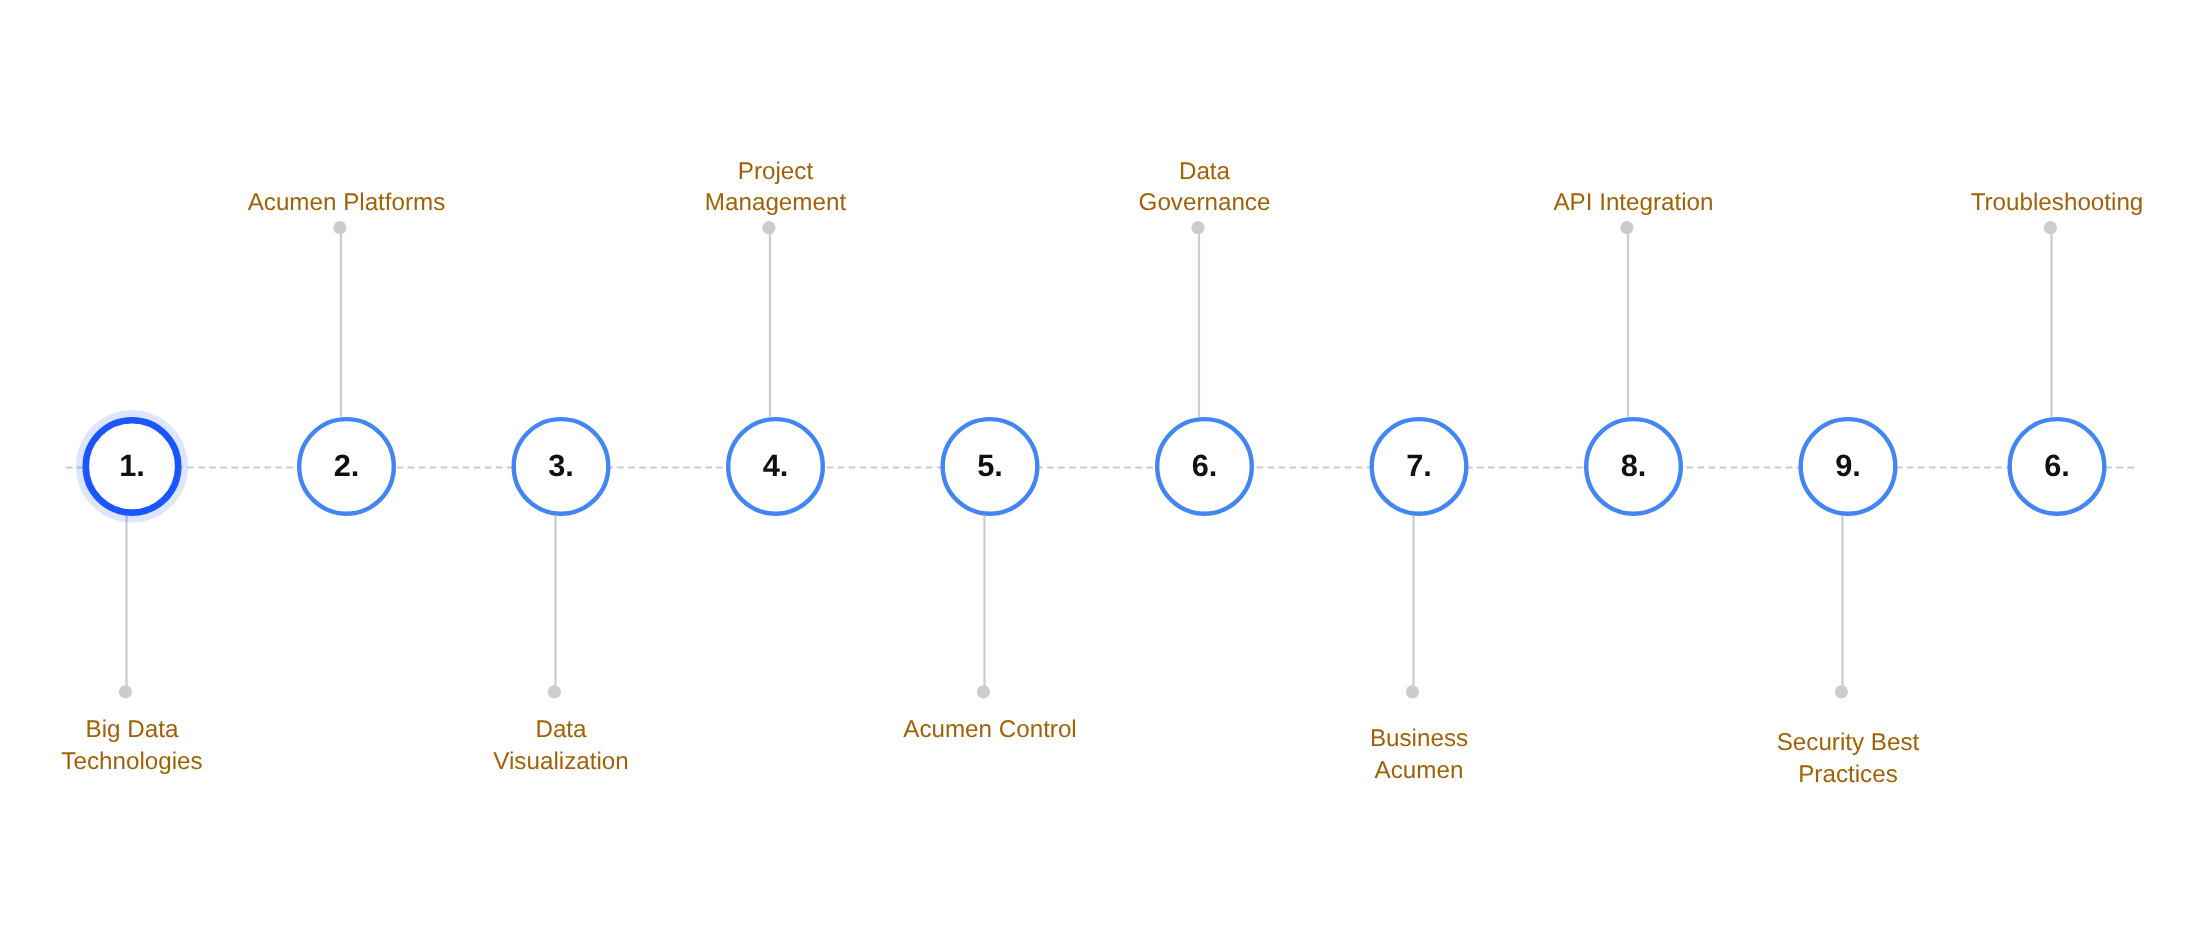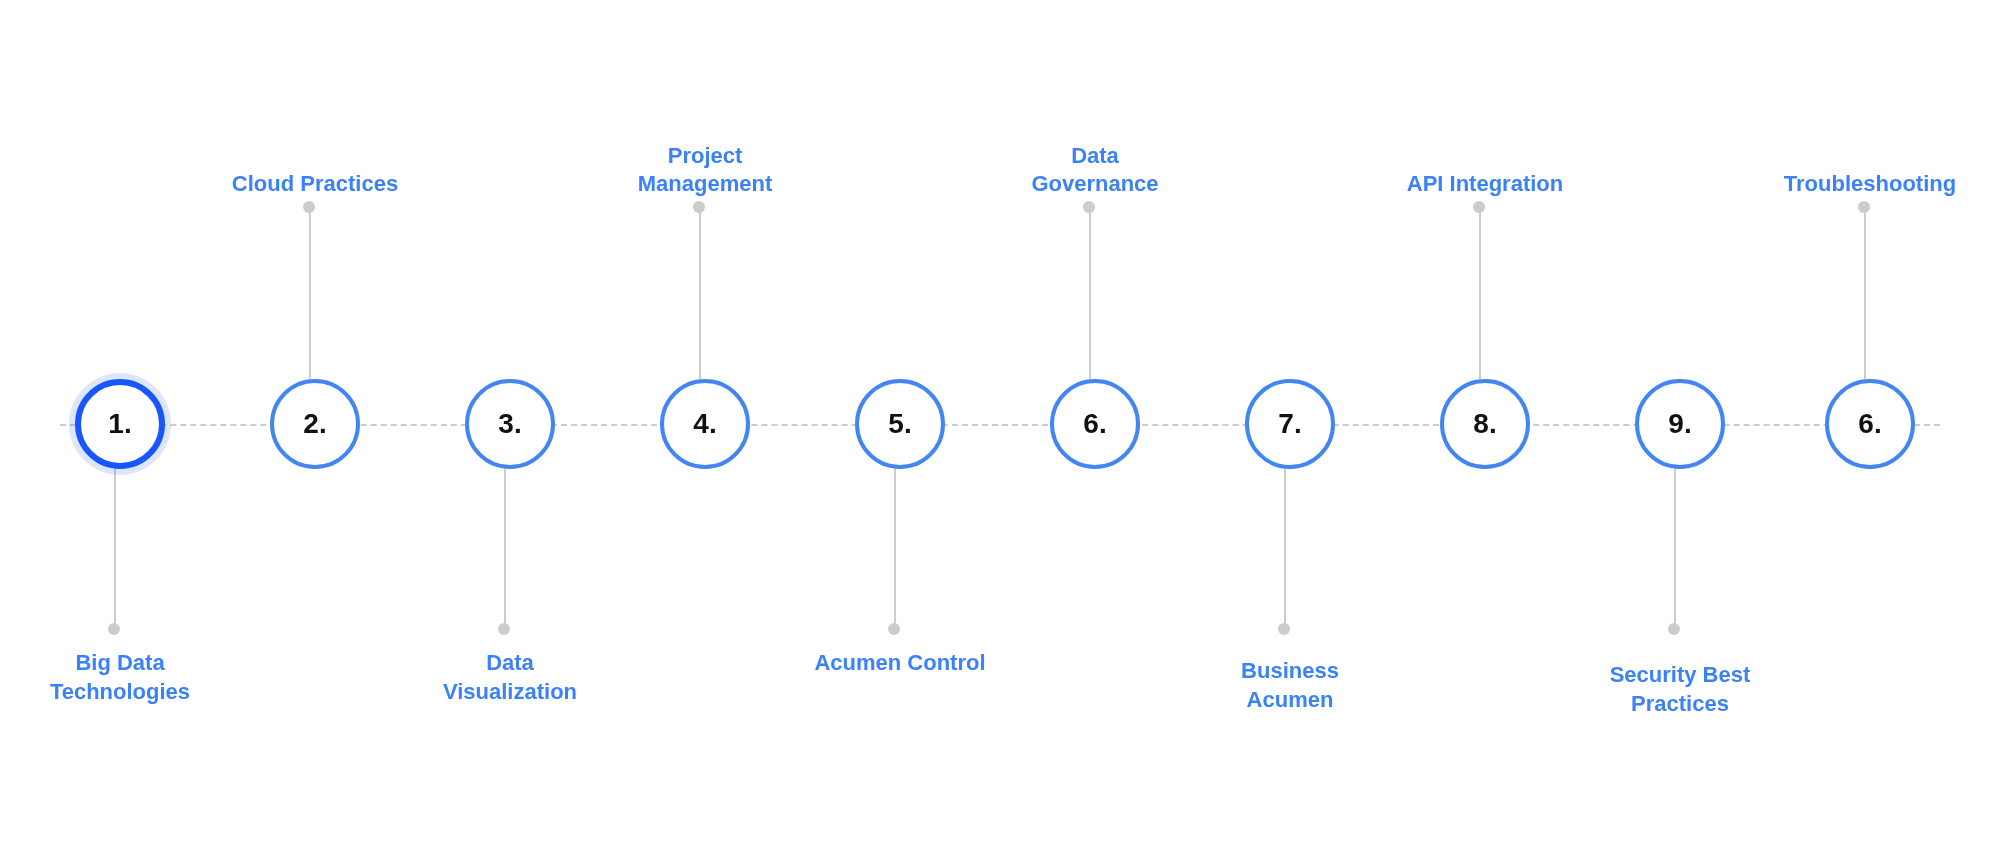--- a/index.html
+++ b/index.html
@@ -85,22 +85,22 @@
       height: 12px;
       border-radius: 50%;
       background: #cccccc;
       position: absolute;
       z-index: 2;
     }
 
     
     .label {
       font-size: 22px;
-      font-weight: 700;
-      color: #3b82f6;
+      font-weight: 400;
+      color: #a16207;
       text-align: center;
       line-height: 1.3;
       position: absolute;
     }
   </style>
 </head>
 <body>
 
 <div class="timeline-area">
 
@@ -116,21 +116,21 @@
 
     <div class="label" style="top: 270px; left: -60px; width: 210px;">Big Data<br>Technologies</div>
   </div>
 
   <div class="node-wrapper" style="left: 270px; top: 345px;">
 
     <div class="v-line-up" style="height: 170px; bottom: 90px; left: 39px;"></div>
 
     <div class="dot" style="bottom: 256px; left: 33px;"></div>
 
-    <div class="label" style="bottom: 270px; left: -60px; width: 210px; text-align: center;">Cloud Practices</div>
+    <div class="label" style="bottom: 270px; left: -60px; width: 210px; text-align: center;">Acumen Platforms</div>
 
     <div class="circle">2.</div>
   </div>
 
   <div class="node-wrapper" style="left: 465px; top: 345px;">
     <div class="v-line-down" style="height: 160px; top: 90px; left: 39px;"></div>
     <div class="dot" style="top: 244px; left: 33px;"></div>
     <div class="circle">3.</div>
     <div class="label" style="top: 270px; left: -60px; width: 210px;">Data<br>Visualization</div>
   </div>

